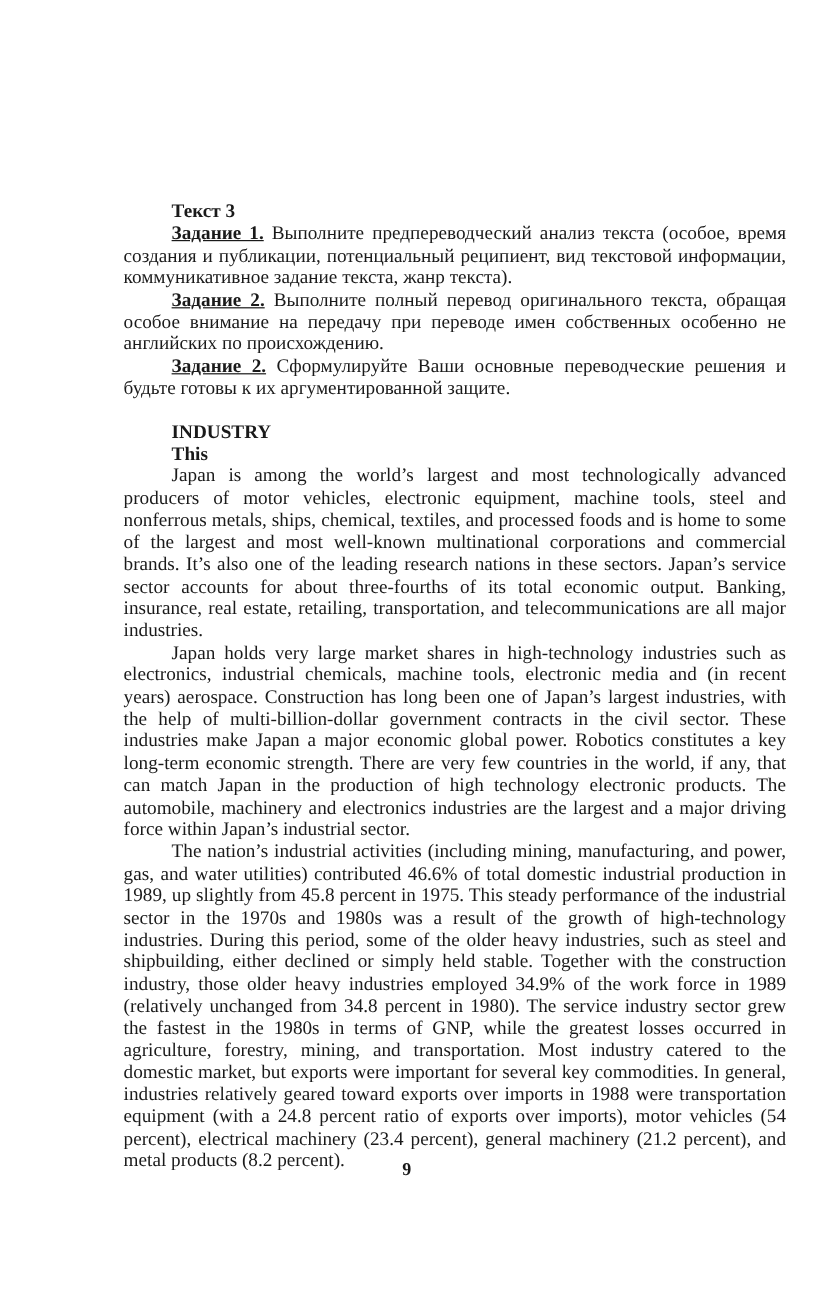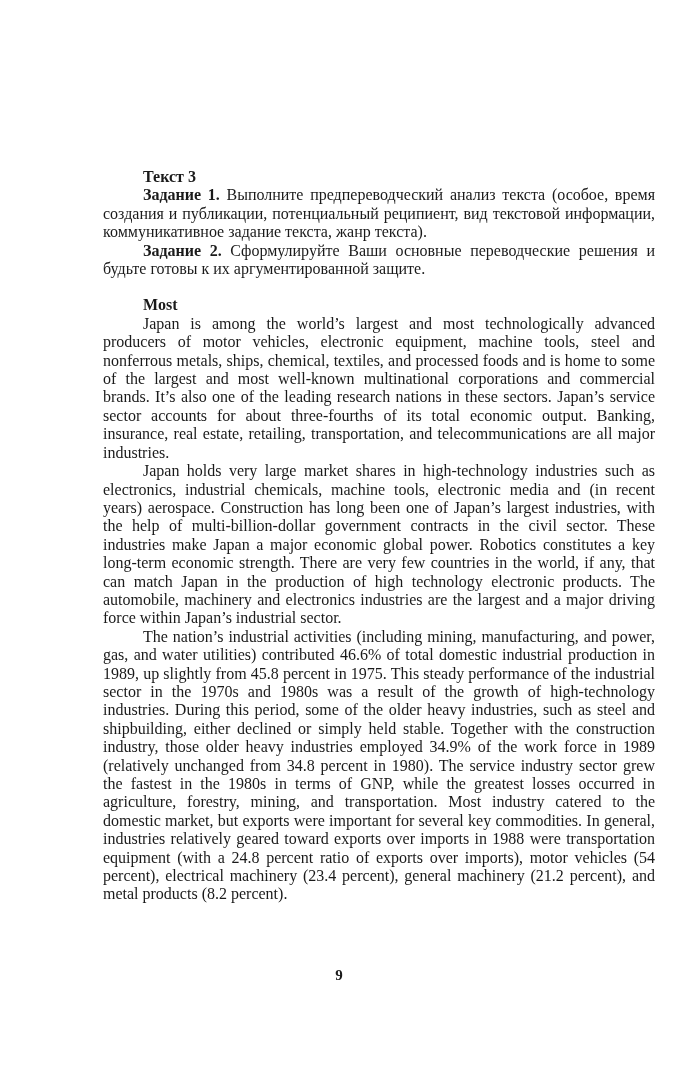--- a/index.html
+++ b/index.html
@@ -3,38 +3,40 @@
 <meta charset="utf-8">
 <style>
   html, body { margin:0; padding:0; background:#ffffff; }
   body { width:678px; height:1080px; position:relative; overflow:hidden;
          font-family:"Liberation Serif", serif; color:#1a1a1a; }
   .page { position:absolute; left:72px; top:168px; width:552px;
           font-size:16px; line-height:18.4px; text-align:justify;margin-left:31px; }
   .p { margin:0; text-indent:40px; }
   .heading { margin:0; font-weight:bold; text-indent:40px; }
   .ex-title { margin:0; font-weight:bold; text-indent:40px; }
-  .task-label { font-weight:bold; }
+  .task-label { font-weight:bold;text-decoration:underline; }
   .spacer { height:18px; }
   .pagenum { position:absolute; left:0; width:678px; top:967px; text-align:center;
              font-family:"Liberation Serif", serif; font-size:15px; font-weight:bold; color:#1a1a1a; }
 </style>
 </head>
 <body>
 
 <div class="page">
   <p class="ex-title">Текст 3</p>
 
   <p class="p"><span class="task-label">Задание 1.</span><span> Выполните предпереводческий анализ текста (особое, время создания и публикации, потенциальный реципиент, вид текстовой информации, коммуникативное задание текста, жанр текста).</span></p>
 
+  <p class="p"><span class="task-label">Задание 2.</span><span> Выполните полный перевод оригинального текста, обращая особое внимание на передачу при переводе имен собственных особенно не английских по происхождению.</span></p>
 
   <p class="p"><span class="task-label">Задание 2.</span><span> Сформулируйте Ваши основные переводческие решения и будьте готовы к их аргументированной защите.</span></p>
 
   <div class="spacer"></div>
 
-  <p class="heading">Most</p>
+  <p class="heading">INDUSTRY</p>
+  <p class="heading">This</p>
 
   <p class="p">Japan is among the world’s largest and most technologically advanced producers of motor vehicles, electronic equipment, machine tools, steel and nonferrous metals, ships, chemical, textiles, and processed foods and is home to some of the largest and most well-known multinational corporations and commercial brands. It’s also one of the leading research nations in these sectors. Japan’s service sector accounts for about three-fourths of its total economic output. Banking, insurance, real estate, retailing, transportation, and telecommunications are all major industries.</p>
   <p class="p">Japan holds very large market shares in high-technology industries such as electronics, industrial chemicals, machine tools, electronic media and (in recent years) aerospace. Construction has long been one of Japan’s largest industries, with the help of multi-billion-dollar government contracts in the civil sector. These industries make Japan a major economic global power. Robotics constitutes a key long-term economic strength. There are very few countries in the world, if any, that can match Japan in the production of high technology electronic products. The automobile, machinery and electronics industries are the largest and a major driving force within Japan’s industrial sector.</p>
   <p class="p">The nation’s industrial activities (including mining, manufacturing, and power, gas, and water utilities) contributed 46.6% of total domestic industrial production in 1989, up slightly from 45.8 percent in 1975. This steady performance of the industrial sector in the 1970s and 1980s was a result of the growth of high-technology industries. During this period, some of the older heavy industries, such as steel and shipbuilding, either declined or simply held stable. Together with the construction industry, those older heavy industries employed 34.9% of the work force in 1989 (relatively unchanged from 34.8 percent in 1980). The service industry sector grew the fastest in the 1980s in terms of GNP, while the greatest losses occurred in agriculture, forestry, mining, and transportation. Most industry catered to the domestic market, but exports were important for several key commodities. In general, industries relatively geared toward exports over imports in 1988 were transportation equipment (with a 24.8 percent ratio of exports over imports), motor vehicles (54 percent), electrical machinery (23.4 percent), general machinery (21.2 percent), and metal products (8.2 percent).</p>
 </div>
 
 <div class="pagenum">9</div>
 
 </body></html>

